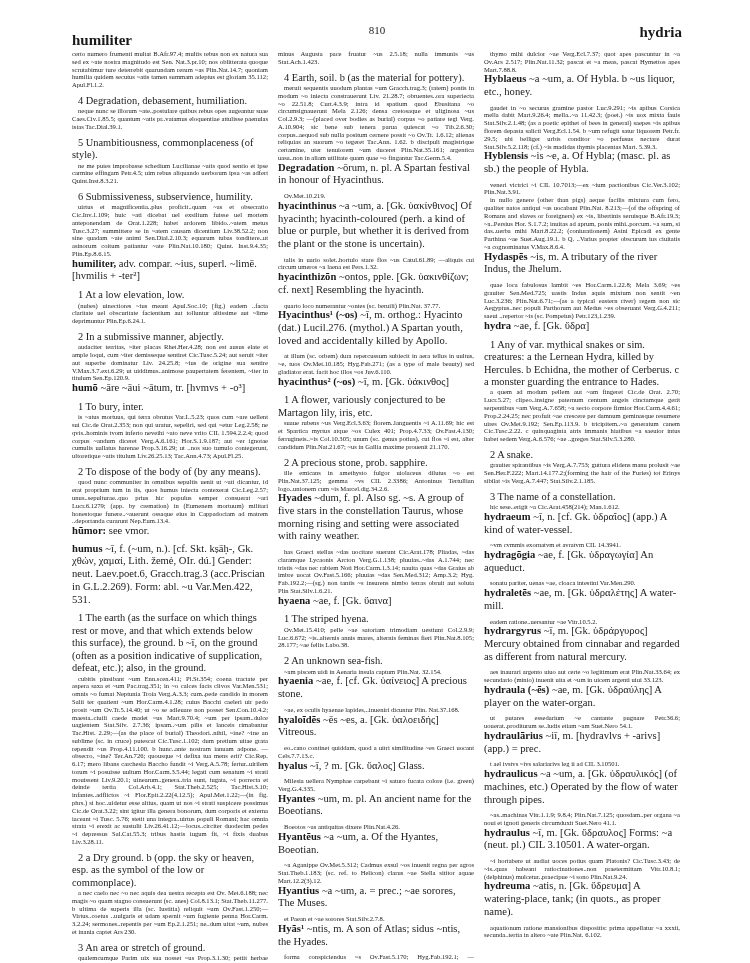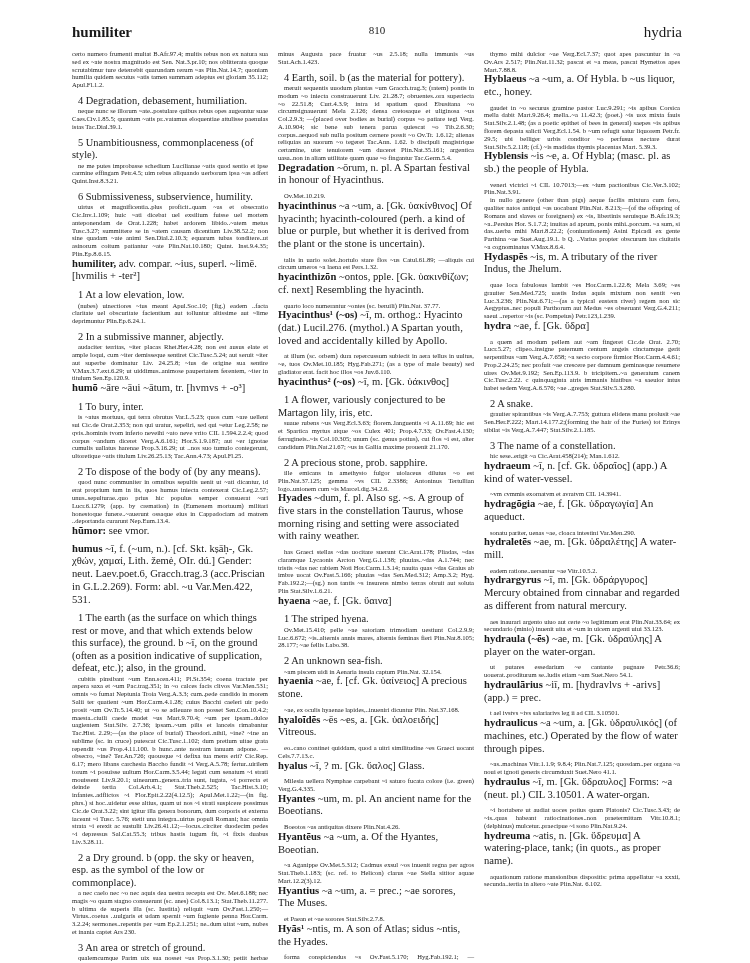--- a/index.html
+++ b/index.html
@@ -1,22 +1,22 @@
 <!DOCTYPE html>
 <html><head>
 <meta charset="utf-8">
 <style>
   html, body { margin:0; padding:0; background:#ffffff; }
   body { width:750px; height:963px; overflow:hidden; position:relative; color:#1a1a1a;
          font-family:"Liberation Serif","DejaVu Serif",serif; }
   .page { position:absolute; left:72px; top:24px; width:610px; }
   .running-head { position:relative; height:22px; }
-  .rh-left { position:absolute; left:0; top:0; font-weight:bold; font-size:15px; }
+  .rh-left { position:absolute; left:0; top:8px; font-weight:bold; font-size:15px; }
   .rh-center { position:absolute; left:0; right:0; top:0; text-align:center; font-size:11px; }
-  .rh-right { position:absolute; right:0; top:0; font-weight:normal; font-size:15px; }
+  .rh-right { position:absolute; right:0; top:0; font-weight:bold; font-size:15px; }
   .columns { display:flex; gap:10px; margin-top:4px; }
   .col { width:196px; flex:0 0 196px; font-size:8.6px; line-height:1.14; }
   .entry { margin-bottom:5px; }
   .hw { font-size:10.6px; line-height:1.2; }
   .hw b { font-weight:bold; }
   .sense { font-size:10.4px; line-height:1.2; margin-top:6px; text-indent:6px; }
   .cit { font-size:6.6px; line-height:1.18; text-align:justify; text-indent:6px; color:#222; }
   .cit.noindent { text-indent:0; }
 </style>
 </head>
@@ -99,20 +99,21 @@
     <div class="col">
         <div class="cit">thymo mihi dulcior ~ae Verg.Ecl.7.37; quot apes pascuntur in ~a Ov.Ars 2.517; Plin.Nat.11.32; pascat et ~a meas, pascat Hymettos apes Mart.7.88.8.</div>
         <div class="hw entry"><b>Hyblaeus</b> <span>~a ~um, a. Of Hybla. b ~us liquor, etc., honey.</span></div>
         <div class="cit">gaudet in ~o securus gramine pastor Luc.9.291; ~is apibus Corsica mella dabit Mart.9.26.4; mella..~a 11.42.3; (poet.) ~is uox mixta fauis Stat.Silv.2.1.48; (as a poetic epithet of bees in general) saepes ~is apibus florem depasta salicti Verg.Ecl.1.54. b ~um refugit satur liquorem Petr.fr. 29.5; ubi belliger urbis conditor ~o perfusus nectare durat Stat.Silv.5.2.118; (cf.) ~is madidas thymis placentas Mart. 5.39.3.</div>
         <div class="hw entry"><b>Hyblensis</b> <span>~is ~e, a. Of Hybla; (masc. pl. as sb.) the people of Hybla.</span></div>
         <div class="cit">veneri victrici ~i CIL 10.7013;—ex ~ium pactionibus Cic.Ver.3.102; Plin.Nat.3.91.</div>
         <div class="cit">in nullo genere (other than pigs) aeque facilis mixtura cum fero, qualiter natos antiqui ~as uocabant Plin.Nat. 8.213;—(of the offspring of Romans and slaves or foreigners) ex ~is, libertinis seruisque B.Afr.19.3; ~a..Persius Hor. S.1.7.2; inuitas ad aprum, ponis mihi..porcum. ~a sum, si das..uerba mihi Mart.8.22.2; (coniurationem) Asini Epicadi ex gente Parthina ~ae Suet.Aug.19.1. b Q. ..Varius propter obscurum ius ciuitatis ~a cognominatus V.Max.8.6.4.</div>
         <div class="hw entry"><b>Hydaspēs</b> <span>~is, m. A tributary of the river Indus, the Jhelum.</span></div>
         <div class="cit">quae loca fabulosus lambit ~es Hor.Carm.1.22.8; Mela 3.69; ~es grauiter Sen.Med.725; uastis Indus aquis mixtum non sentit ~en Luc.3.236; Plin.Nat.6.71;—(as a typical eastern river) regem non sic Aegyptus..nec populi Parthorum aut Medus ~es obseruant Verg.G.4.211; saeui ..repertor ~is (sc. Pompeius) Petr.123,1.239.</div>
         <div class="hw entry"><b>hydra</b> <span>~ae, f. [Gk. ὕδρα]</span></div>
+        <div class="sense">1 Any of var. mythical snakes or sim. creatures: a the Lernean Hydra, killed by Hercules. b Echidna, the mother of Cerberus. c a monster guarding the entrance to Hades.</div>
         <div class="cit">a quem ad modum pellem aut ~am fingeret Cic.de Orat. 2.70; Lucr.5.27; clipeo..insigne paternum centum angeis cinctamque gerit serpentibus ~am Verg.A.7.658; ~a secto corpore firmior Hor.Carm.4.4.61; Prop.2.24.25; nec profuit ~ae crescere per damnum geminasque resumere uires Ov.Met.9.192; Sen.Ep.113.9. b tricipitem..~a generatum canem Cic.Tusc.2.22. c quinquaginta atris immanis hiatibus ~a saeuior intus habet sedem Verg.A.6.576; ~ae ..greges Stat.Silv.5.3.280.</div>
         <div class="sense">2 A snake.</div>
         <div class="cit">grauiter spirantibus ~is Verg.A.7.753; guttura elidens manu prolusit ~ae Sen.Her.F.222; Mart.14.177.2;(forming the hair of the Furies) tot Erinys sibilat ~is Verg.A.7.447; Stat.Silv.2.1.185.</div>
         <div class="sense">3 The name of a constellation.</div>
         <div class="cit">hic sese..erigit ~a Cic.Arat.458(214); Man.1.612.</div>
         <div class="hw entry"><b>hydraeum</b> <span>~ī, n. [cf. Gk. ὑδραῖος] (app.) A kind of water-vessel.</span></div>
         <div class="cit">~vm cvmmis exornatvm et avratvm CIL 14.3941.</div>
         <div class="hw entry"><b>hydragōgia</b> <span>~ae, f. [Gk. ὑδραγωγία] An aqueduct.</span></div>
         <div class="cit">sonatu pariter, uenas ~ae, cloaca intestini Var.Men.290.</div>
         <div class="hw entry"><b>hydraletēs</b> <span>~ae, m. [Gk. ὑδραλέτης] A water-mill.</span></div>

